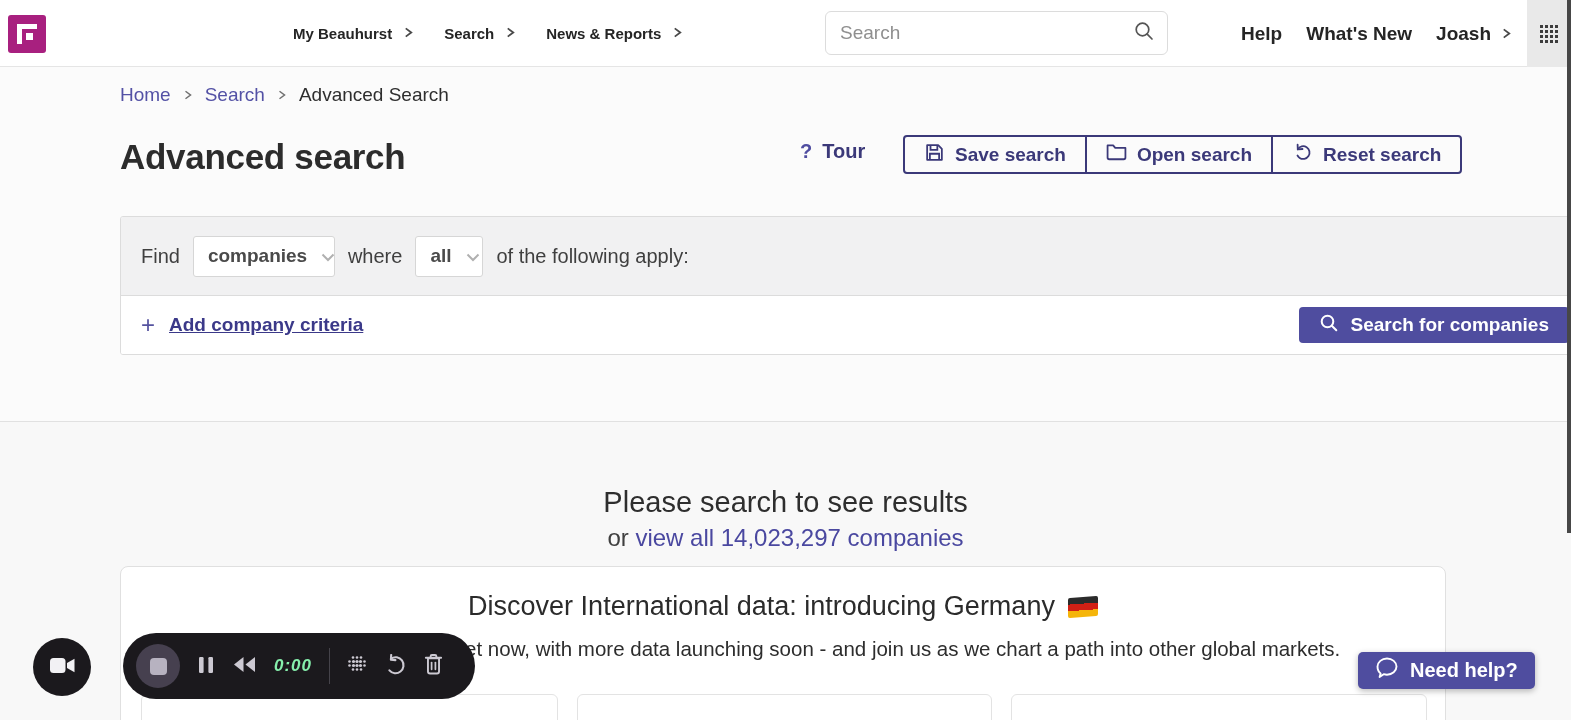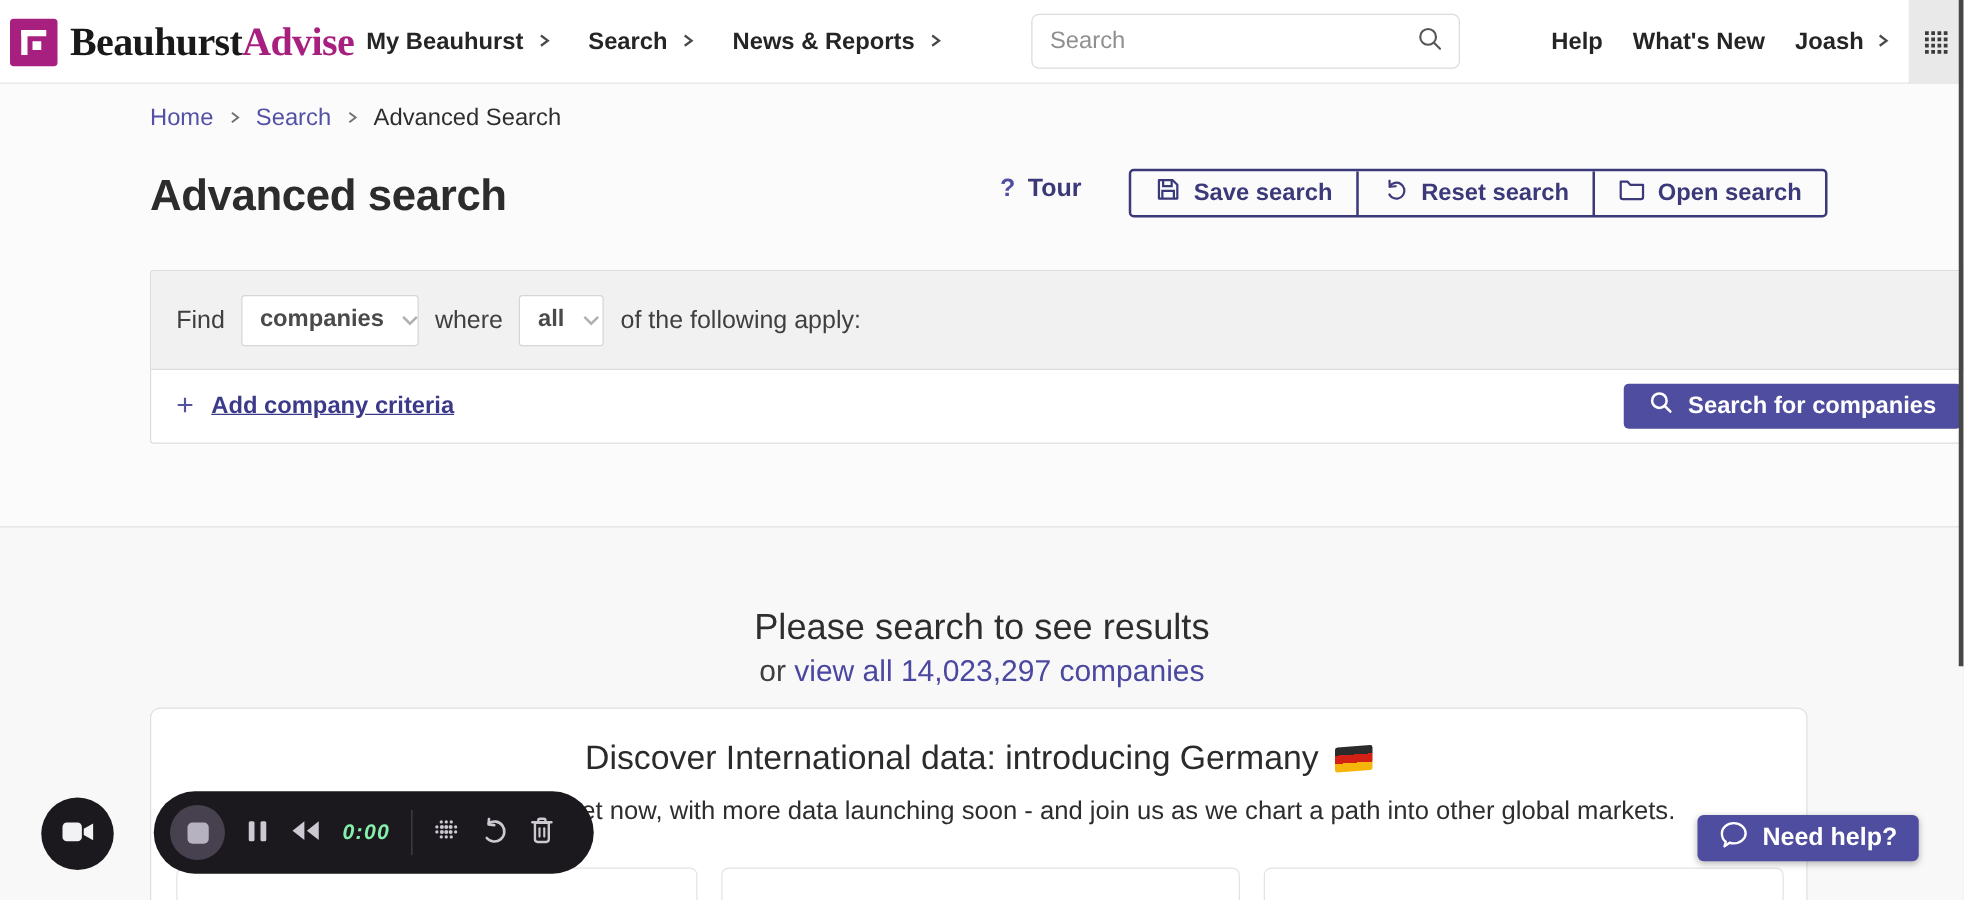--- a/index.html
+++ b/index.html
@@ -13,21 +13,21 @@
   .section-divider { position:absolute; top:421px; left:0; right:0; height:1px; background:#e1e1e1; }
 
   
   .nav { position:absolute; top:0; left:0; right:0; height:67px; background:#fff;
          border-bottom:1px solid #e5e5e5; z-index:20; }
   .brand { position:absolute; left:8px; top:0; height:67px; display:flex; align-items:center; gap:10px; cursor:pointer; }
   .brand-mark { width:38px; height:38px; background:#a8207f; border-radius:3px; display:flex; align-items:center; justify-content:center; }
   .brand-text { font-family:"Liberation Serif", serif; font-weight:700; font-size:32px; letter-spacing:-0.5px; color:#191919; white-space:nowrap; }
   .brand-adv { color:#a8207f; }
   .nav-links { position:absolute; left:293px; top:0; height:67px; display:flex; align-items:center; gap:30px; }
-  .nav-link { display:flex; align-items:center; gap:11px; font-size:19px; font-weight:700; color:#252525; text-decoration:none; cursor:pointer; white-space:nowrap; }
+  .nav-link { display:flex; align-items:center; gap:11px; font-size:15px; font-weight:700; color:#252525; text-decoration:none; cursor:pointer; white-space:nowrap; }
   .chev { display:inline-block; }
   .nav-search { position:absolute; left:825px; top:11px; width:343px; height:44px; background:#fff;
                 border:1px solid #dcdcdc; border-radius:6px; display:flex; align-items:center; }
   .nav-search input { flex:1; border:none; outline:none; background:transparent; padding:0 10px 0 14px;
                       font-size:19px; font-family:"Liberation Sans", sans-serif; color:#333; }
   .nav-search input::placeholder { color:#8f8f8f; }
   .nav-search .sicon { margin-right:12px; }
   .nav-right { position:absolute; right:59px; top:0; height:67px; display:flex; align-items:center; gap:24px; }
   .nav-right a { font-size:19px; font-weight:700; color:#252525; text-decoration:none; cursor:pointer;
                  display:flex; align-items:center; gap:10px; white-space:nowrap; }
@@ -121,21 +121,20 @@
 
   <header class="nav">
     <div class="brand">
       <span class="brand-mark">
         <svg width="24" height="24" viewBox="0 0 24 24">
           <rect x="2" y="2" width="20" height="5" fill="#fff"></rect>
           <rect x="2" y="2" width="5" height="20" fill="#fff"></rect>
           <rect x="11" y="11" width="7" height="7" fill="#fff"></rect>
         </svg>
       </span>
-      <span class="brand-text"><span>Beauhurst</span><span class="brand-adv">Advise</span></span>
     </div>
 
     <nav class="nav-links">
       <a class="nav-link">
         <span>My Beauhurst</span>
         <span class="chev"><svg width="11" height="13" viewBox="0 0 12 14">
               <path d="M3 2.5l6 4.5-6 4.5" fill="none" stroke="#4a4a4a" stroke-width="2"></path>
             </svg></span>
       </a>
       <a class="nav-link">
@@ -226,34 +225,34 @@
         <svg width="21" height="21" viewBox="0 0 20 20">
             <path d="M3 3h10.5L17 6.5V17H3z" fill="none" stroke="#3b3979" stroke-width="1.7" stroke-linejoin="round"></path>
             <path d="M6.2 3v4.6h6.5V3" fill="none" stroke="#3b3979" stroke-width="1.7"></path>
             <path d="M5.6 17v-5.8h8.8V17" fill="none" stroke="#3b3979" stroke-width="1.7"></path>
           </svg>
       </span>
       <span>Save search</span>
     </button>
     <button>
       <span>
+        <svg width="21" height="18" viewBox="0 0 20 17">
+            <path d="M1.5 2.2h5.3l2 2.4h9.7v9.2a1.6 1.6 0 0 1-1.6 1.6H3.1a1.6 1.6 0 0 1-1.6-1.6z" fill="none" stroke="#3b3979" stroke-width="1.7" stroke-linejoin="round"></path>
+          </svg>
+      </span>
+      <span>Open search</span>
+    </button>
+    <button>
+      <span>
         <svg width="21" height="20" viewBox="0 0 21 20">
             <path d="M5.8 7.2C7.6 4.2 11.6 3.3 14.6 5.2c3 1.9 3.8 5.9 1.9 8.8-1.9 3-5.9 3.8-8.8 1.9-1-.6-1.7-1.5-2.2-2.4" fill="none" stroke="#3b3979" stroke-width="1.8" stroke-linecap="round"></path>
             <path d="M5.6 2.6l.2 4.8 4.7-.4" fill="none" stroke="#3b3979" stroke-width="1.8" stroke-linecap="round" stroke-linejoin="round"></path>
           </svg>
       </span>
       <span>Reset search</span>
-    </button>
-    <button>
-      <span>
-        <svg width="21" height="18" viewBox="0 0 20 17">
-            <path d="M1.5 2.2h5.3l2 2.4h9.7v9.2a1.6 1.6 0 0 1-1.6 1.6H3.1a1.6 1.6 0 0 1-1.6-1.6z" fill="none" stroke="#3b3979" stroke-width="1.7" stroke-linejoin="round"></path>
-          </svg>
-      </span>
-      <span>Open search</span>
     </button>
   </div>
 
   <section class="criteria">
     <div class="criteria-top">
       <span>Find</span>
       <button class="select w1">
         <span>companies</span>
         <span><svg width="14" height="9" viewBox="0 0 14 9">
               <path d="M1.5 1.5L7 7l5.5-5.5" fill="none" stroke="#b0b0b0" stroke-width="2"></path>

